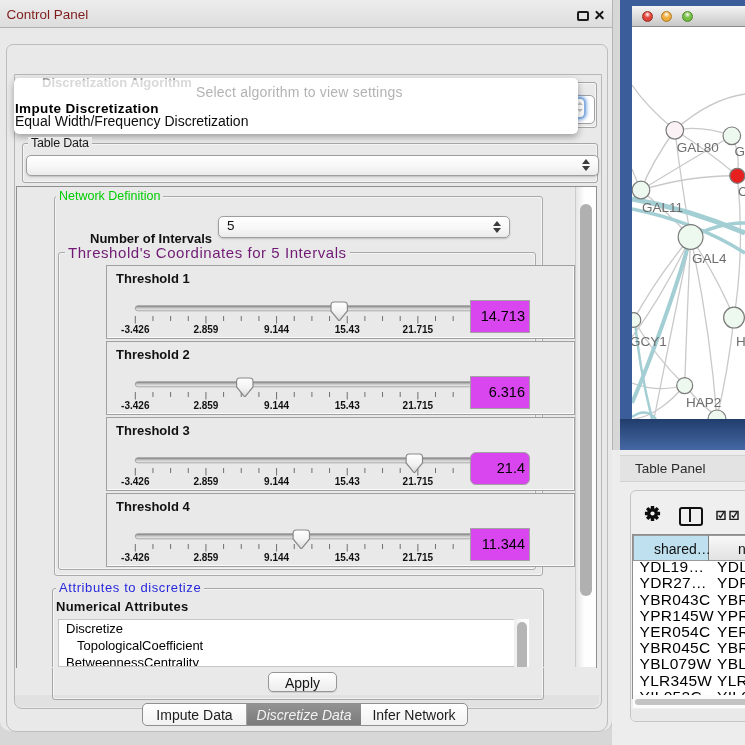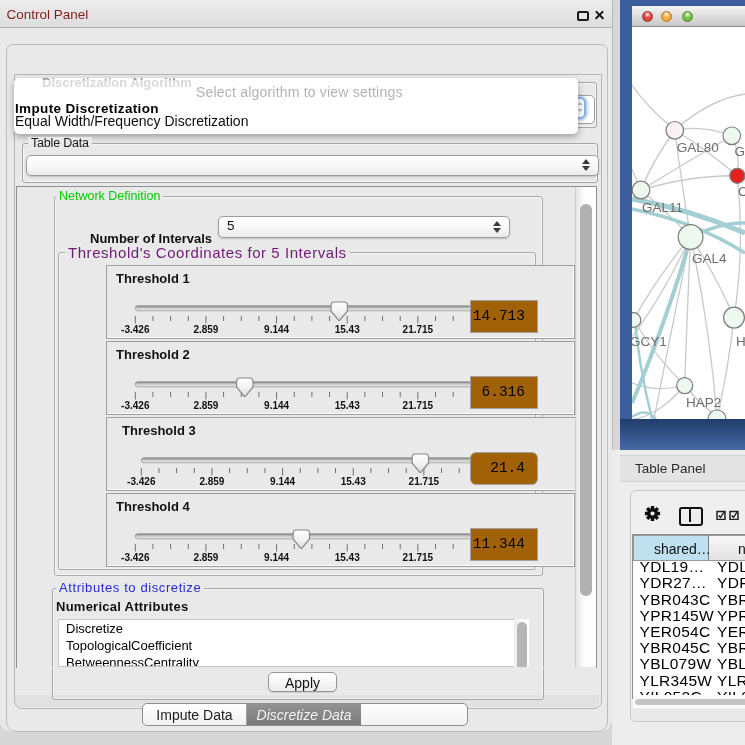--- a/index.html
+++ b/index.html
@@ -11,23 +11,23 @@
 .combo{position:absolute;background:linear-gradient(#ffffff,#f7f7f7 55%,#ebebeb);
        border:1px solid #9e9e9e;border-radius:5px;
        box-shadow:0 1px 2px rgba(0,0,0,.18);font-size:13.5px;color:#111;}
 .combo .txt{position:absolute;left:11px;top:0;bottom:0;display:flex;align-items:center;margin-top:-2.5px;}
 .arr{position:absolute;width:0;height:0;border-left:4.5px solid transparent;
      border-right:4.5px solid transparent;}
 .arrup{border-bottom:5px solid #3c3c3c;}
 .arrdn{border-top:5px solid #3c3c3c;}
 .tbox{position:absolute;left:62px;width:467px;height:72px;background:#e9e9e9;
       border:1px solid #9f9f9f;box-shadow:inset -1px -1px 0 rgba(255,255,255,.8);margin-left:44px;}
-.vbox{position:absolute;left:470px;width:54px;height:31px;background:#a16207;
+.vbox{position:absolute;left:470px;width:54px;height:31px;background:#d946ef;
       border:1px solid #a2a2a2;font-size:14.5px;color:#000;text-align:right;
-      line-height:31px;padding-right:12px;font-family:Liberation Mono, monospace;}
+      line-height:31px;padding-right:4px;}
 .seg{display:flex;position:absolute;height:21px;border:1px solid #8f8f8f;
      border-radius:5px;overflow:hidden;background:linear-gradient(#ffffff,#f1f1f1);
      font-size:14px;color:#1d1d1d;}
 .seg div{display:flex;align-items:center;justify-content:center;height:100%;
      border-right:1px solid #a2a2a2;box-sizing:border-box;}
 .seg div:last-child{border-right:none;}
 .seg .on{background:linear-gradient(#929292,#7b7b7b);color:#f3f3f3;border-right:none;}
 </style></head><body>
 <div class="abs" style="left:0;top:0;width:612px;height:731px;background:#e9e9e9;border-right:1px solid #b5b5b5;border-radius:0 0 10px 10px;"></div>
 <div class="abs" style="left:0;top:0;width:612px;height:27px;background:linear-gradient(#ededed,#dddddd);border-bottom:1px solid #b1b1b1;"></div>
@@ -130,21 +130,21 @@
       <text x="98.9" y="67" font-size="10" font-weight="bold" fill="#111" text-anchor="middle">2.859</text>
       <text x="169.6" y="67" font-size="10" font-weight="bold" fill="#111" text-anchor="middle">9.144</text>
       <text x="240.2" y="67" font-size="10" font-weight="bold" fill="#111" text-anchor="middle">15.43</text>
       <text x="310.9" y="67" font-size="10" font-weight="bold" fill="#111" text-anchor="middle">21.715</text>
       <text x="381.5" y="67" font-size="10" font-weight="bold" fill="#111" text-anchor="middle">28</text>
       <g transform="translate(137.79,36)">
         <path d="M-8.2,9 L-8.2,3.2 Q-8.2,0 -5,0 L5,0 Q8.2,0 8.2,3.2 L8.2,9 L0.5,18.5 L-0.5,18.5 Z" fill="url(#th2)" stroke="#898989" stroke-width="1.2"></path>
       </g>
     </svg></div>
 <div class="vbox" style="top:376px;">6.316</div>
-<div class="tbox" style="top:417px;padding-left:6px;"><svg width="467" height="72" viewBox="0 0 467 72">
+<div class="tbox" style="top:417px;"><svg width="467" height="72" viewBox="0 0 467 72">
       <defs>
         <linearGradient id="gr3" x1="0" y1="0" x2="0" y2="1">
           <stop offset="0" stop-color="#7f7f7f"></stop>
           <stop offset="0.45" stop-color="#c7c7c7"></stop>
           <stop offset="1" stop-color="#f2f2f2"></stop>
         </linearGradient>
         <linearGradient id="th3" x1="0" y1="0" x2="0" y2="1">
           <stop offset="0" stop-color="#ffffff"></stop>
           <stop offset="0.55" stop-color="#f2f2f2"></stop>
           <stop offset="1" stop-color="#dadada"></stop>
@@ -189,32 +189,33 @@
       <g transform="translate(194.30,36)">
         <path d="M-8.2,9 L-8.2,3.2 Q-8.2,0 -5,0 L5,0 Q8.2,0 8.2,3.2 L8.2,9 L0.5,18.5 L-0.5,18.5 Z" fill="url(#th4)" stroke="#898989" stroke-width="1.2"></path>
       </g>
     </svg></div>
 <div class="vbox" style="top:528px;">11.344</div>
 <div class="group" style="left:52px;top:588px;width:490px;height:110px;"></div>
 <div class="gtitle" style="left:56px;top:581px;color:#2828dd;letter-spacing:0.6px;">Attributes to discretize</div>
 <div class="abs" style="left:56px;top:599px;font-size:13px;font-weight:bold;color:#111;letter-spacing:0.25px;">Numerical Attributes</div>
 <div class="abs" style="left:58px;top:619px;width:471px;height:48px;background:#fff;border:1px solid #c6c6c6;border-right:none;box-sizing:border-box;overflow:hidden;font-size:13px;color:#000;">
     <div style="position:absolute;left:7px;top:0.5px;">Discretize</div>
-    <div style="position:absolute;left:7px;top:17.5px;">TopologicalCoefficient</div>
+    <div style="position:absolute;left:18px;top:17.5px;">TopologicalCoefficient</div>
     <div style="position:absolute;left:7px;top:34.5px;">BetweennessCentrality</div>
   </div>
 <div class="abs" style="left:514px;top:619px;width:15px;height:48px;background:linear-gradient(to right,#ededed,#ffffff 60%);"></div>
 <div class="abs" style="left:517px;top:622px;width:10px;height:45px;background:#b5b5b5;border-radius:5px 5px 0 0;"></div>
 <div class="abs" style="left:17px;top:667px;width:579px;height:1px;background:#e9e9e9;"></div>
 <div class="abs" style="left:575px;top:187px;width:21px;height:480px;background:linear-gradient(to right,#e6e6e6,#ffffff 45%,#fdfdfd);border-left:1px solid #cccccc;box-sizing:border-box;"></div>
 <div class="abs" style="left:580px;top:204px;width:12px;height:392px;background:#b0b0b0;border-radius:6px;"></div>
 <div class="abs" style="left:268px;top:672px;width:69px;height:20px;border:1px solid #969696;border-radius:5px;background:linear-gradient(#ffffff,#ececec);box-sizing:border-box;font-size:14px;color:#151515;display:flex;align-items:center;justify-content:center;padding-top:2px;box-shadow:0 1px 1px rgba(0,0,0,.12);">Apply</div>
 <div class="seg" style="left:142px;top:703px;width:324px;">
     <div style="width:104px;">Impute Data</div>
     <div class="on" style="width:114px;font-style:italic;">Discretize Data</div>
+    <div style="width:106px;">Infer Network</div>
   </div>
 <div class="abs" style="left:612px;top:450px;width:133px;height:295px;background:#ededed;"></div>
 <div class="abs" style="left:620px;top:0;width:125px;height:450px;background:#3b5e9b;"></div>
 <div class="abs" style="left:632px;top:6px;width:113px;height:21px;background:linear-gradient(#f4f4f4,#c8c8c8);border-bottom:1px solid #8a8a8a;box-sizing:border-box;"></div>
 <div class="abs" style="left:641.5px;top:11px;width:11px;height:11px;border-radius:50%;background:radial-gradient(circle at 50% 28%, rgba(255,255,255,.95), rgba(255,255,255,0) 42%),radial-gradient(circle at 50% 45%, #e0443b 60%, #9c2e24 95%);border:0.5px solid #9c2e24;box-sizing:border-box;"></div>
 <div class="abs" style="left:661.0px;top:11px;width:11px;height:11px;border-radius:50%;background:radial-gradient(circle at 50% 28%, rgba(255,255,255,.95), rgba(255,255,255,0) 42%),radial-gradient(circle at 50% 45%, #efae3c 60%, #b37b22 95%);border:0.5px solid #b37b22;box-sizing:border-box;"></div>
 <div class="abs" style="left:681.5px;top:11px;width:11px;height:11px;border-radius:50%;background:radial-gradient(circle at 50% 28%, rgba(255,255,255,.95), rgba(255,255,255,0) 42%),radial-gradient(circle at 50% 45%, #76bf45 60%, #4f8a28 95%);border:0.5px solid #4f8a28;box-sizing:border-box;"></div>
 <div class="abs" style="left:632px;top:27px;width:113px;height:392px;background:#fff;overflow:hidden;">
 <svg width="113" height="392" viewBox="0 0 113 392">
 <g fill="none" stroke="#c9c9c9" stroke-width="1.3">

